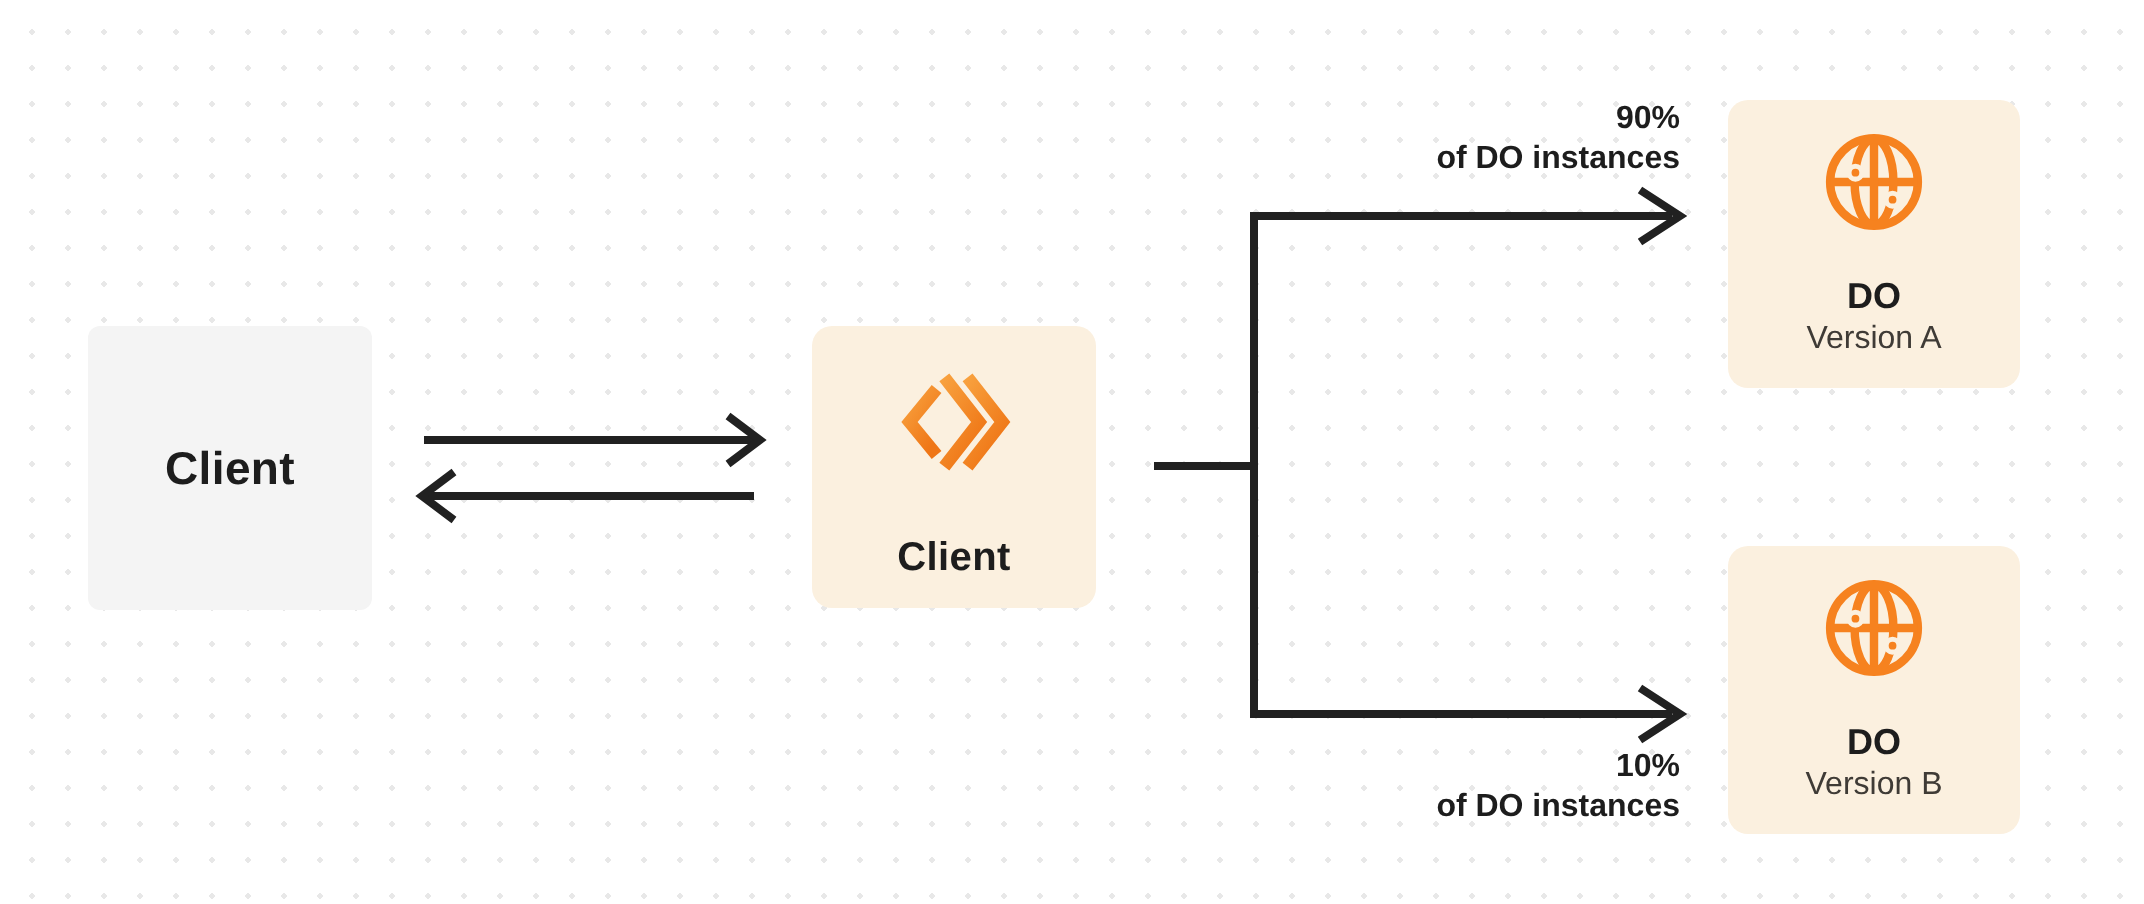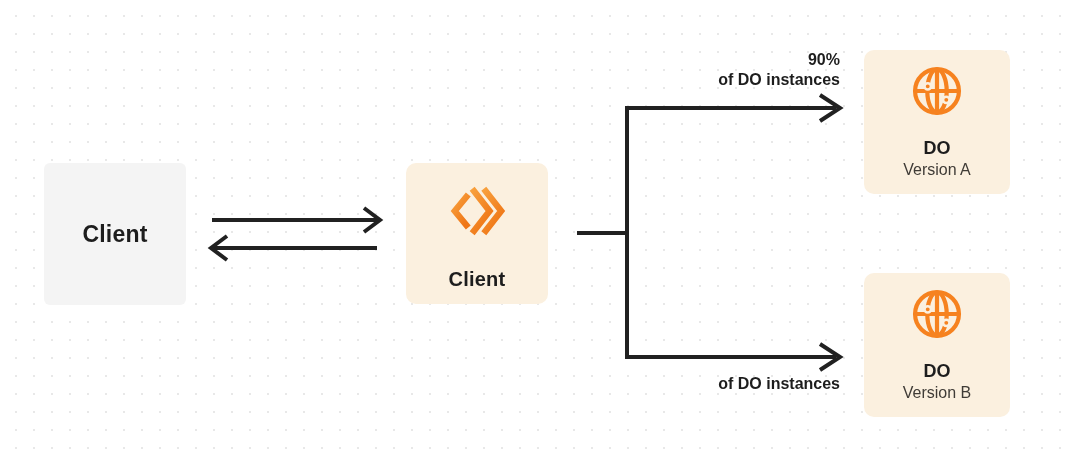--- a/index.html
+++ b/index.html
@@ -191,16 +191,17 @@
     </svg>
     <span class="node-title">DO</span>
     <span class="node-subtitle">Version B</span>
   </div>
 
   <div class="edge-label edge-label-top">
     <div>90%</div>
     <div>of DO instances</div>
   </div>
   <div class="edge-label edge-label-bottom">
+    <div>10%</div>
     <div>of DO instances</div>
   </div>
 
 </div>
 
 </body></html>

